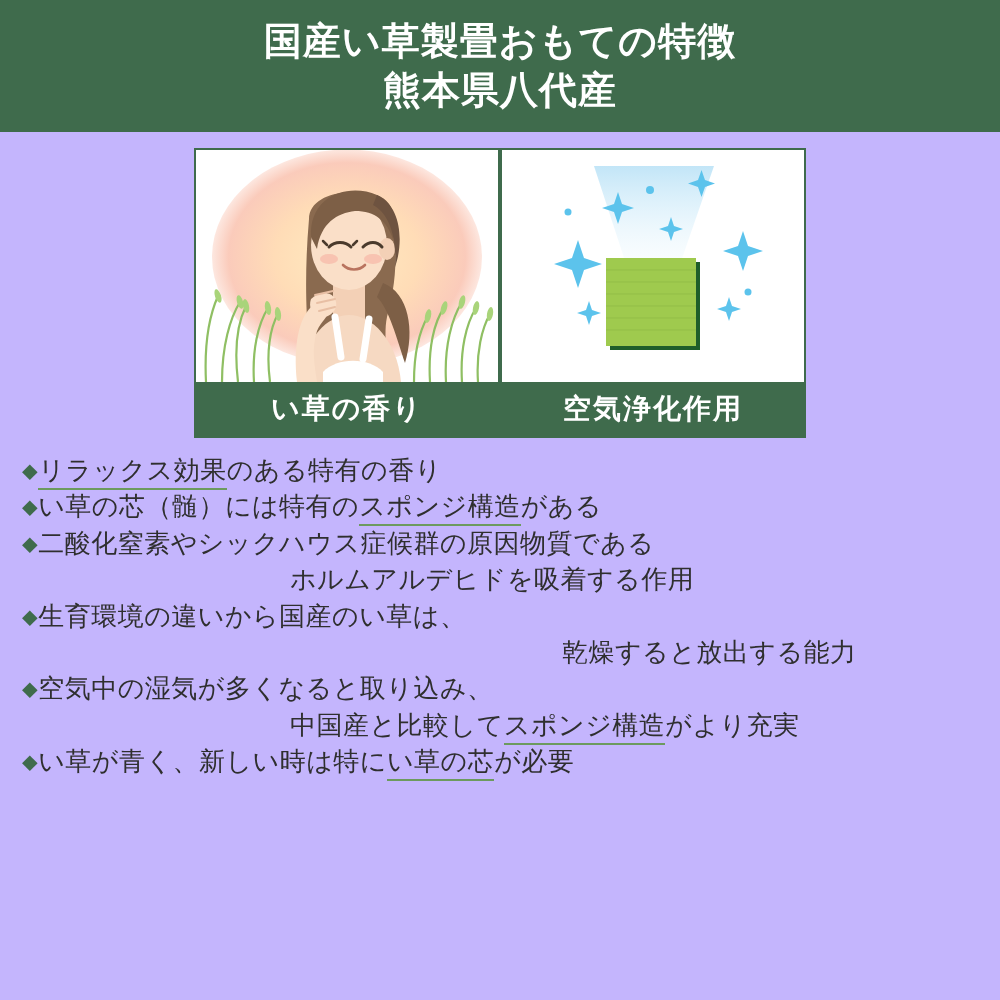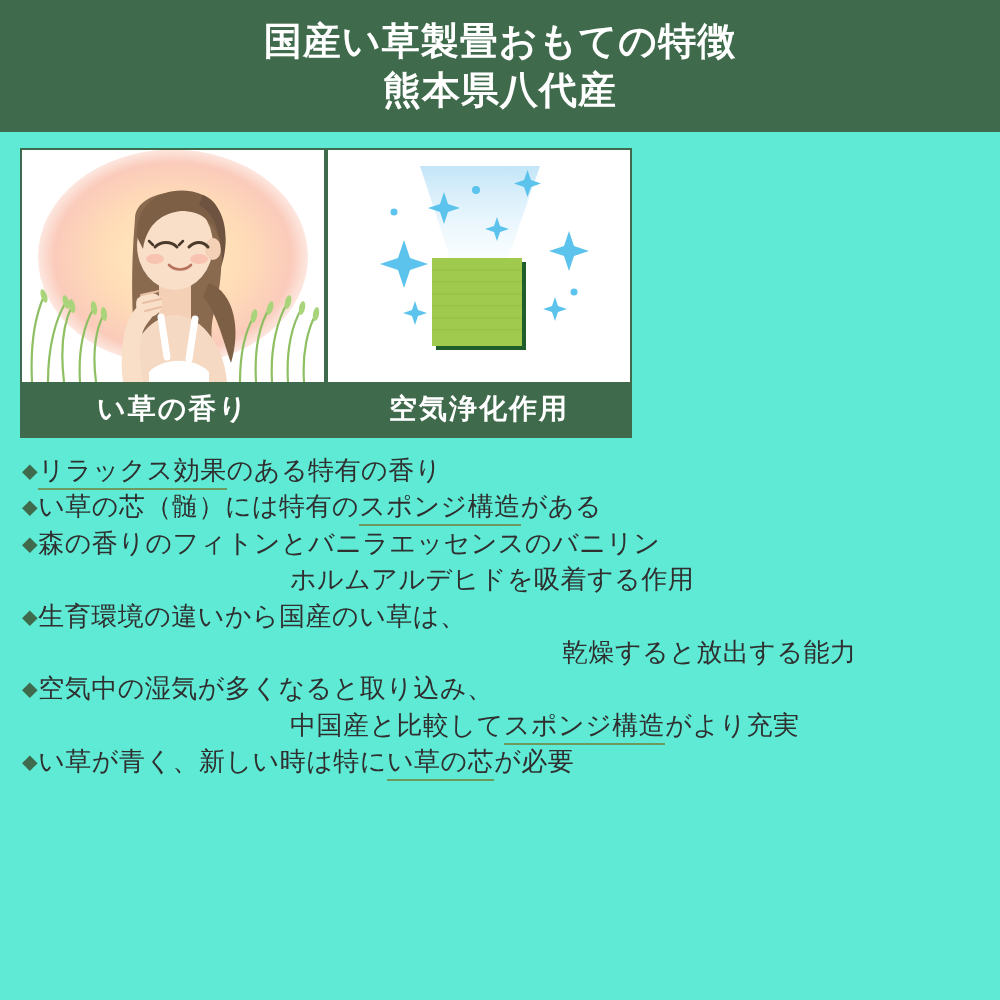--- a/index.html
+++ b/index.html
@@ -10,21 +10,21 @@
     width: 1000px;
     height: 1000px;
     background: #fbfbf6;
     font-family: "Liberation Sans", sans-serif;
     overflow: hidden;
   }
   .page {
     position: relative;
     width: 1000px;
     height: 1000px;
-    background: #5eead4;
+    background: #c4b5fd;
     box-sizing: border-box;
   }
 
   
   .header {
     width: 1000px;
     height: 132px;
     background: #3f6b4c;
     display: flex;
     flex-direction: column;
@@ -38,21 +38,21 @@
     font-weight: bold;
     letter-spacing: 1px;
     line-height: 1.28;
     text-align: center;
     white-space: nowrap;
   }
 
   
   .cards {
     display: flex;
-    justify-content: flex-start;
+    justify-content: center;
     padding: 16px 20px 0 20px;
     box-sizing: border-box;
     width: 1000px;
   }
   .card {
     width: 306px;
     border: 2px solid #3f6b4c;
     box-sizing: border-box;
     background: #ffffff;
     overflow: hidden;
@@ -254,21 +254,21 @@
     <div class="tline">
       <span class="mark">◆</span><span class="ul">リラックス効果</span><span>のある特有の香り</span>
     </div>
 
 
     <div class="tline">
       <span class="mark">◆</span><span>い草の芯（髄）には特有の</span><span class="ul">スポンジ構造</span><span>がある</span>
     </div>
 
     <div class="tline">
-      <span class="mark">◆</span><span>森の香りのフィトンとバニラエッセンスのバニリン</span>
+      <span class="mark">◆</span><span>二酸化窒素やシックハウス症候群の原因物質である</span>
     </div>
 
     <div class="tline indent4">
       <span>ホルムアルデヒドを吸着する作用</span>
     </div>
 
     <div class="tline">
       <span class="mark">◆</span><span>生育環境の違いから国産のい草は、</span>
     </div>
 

